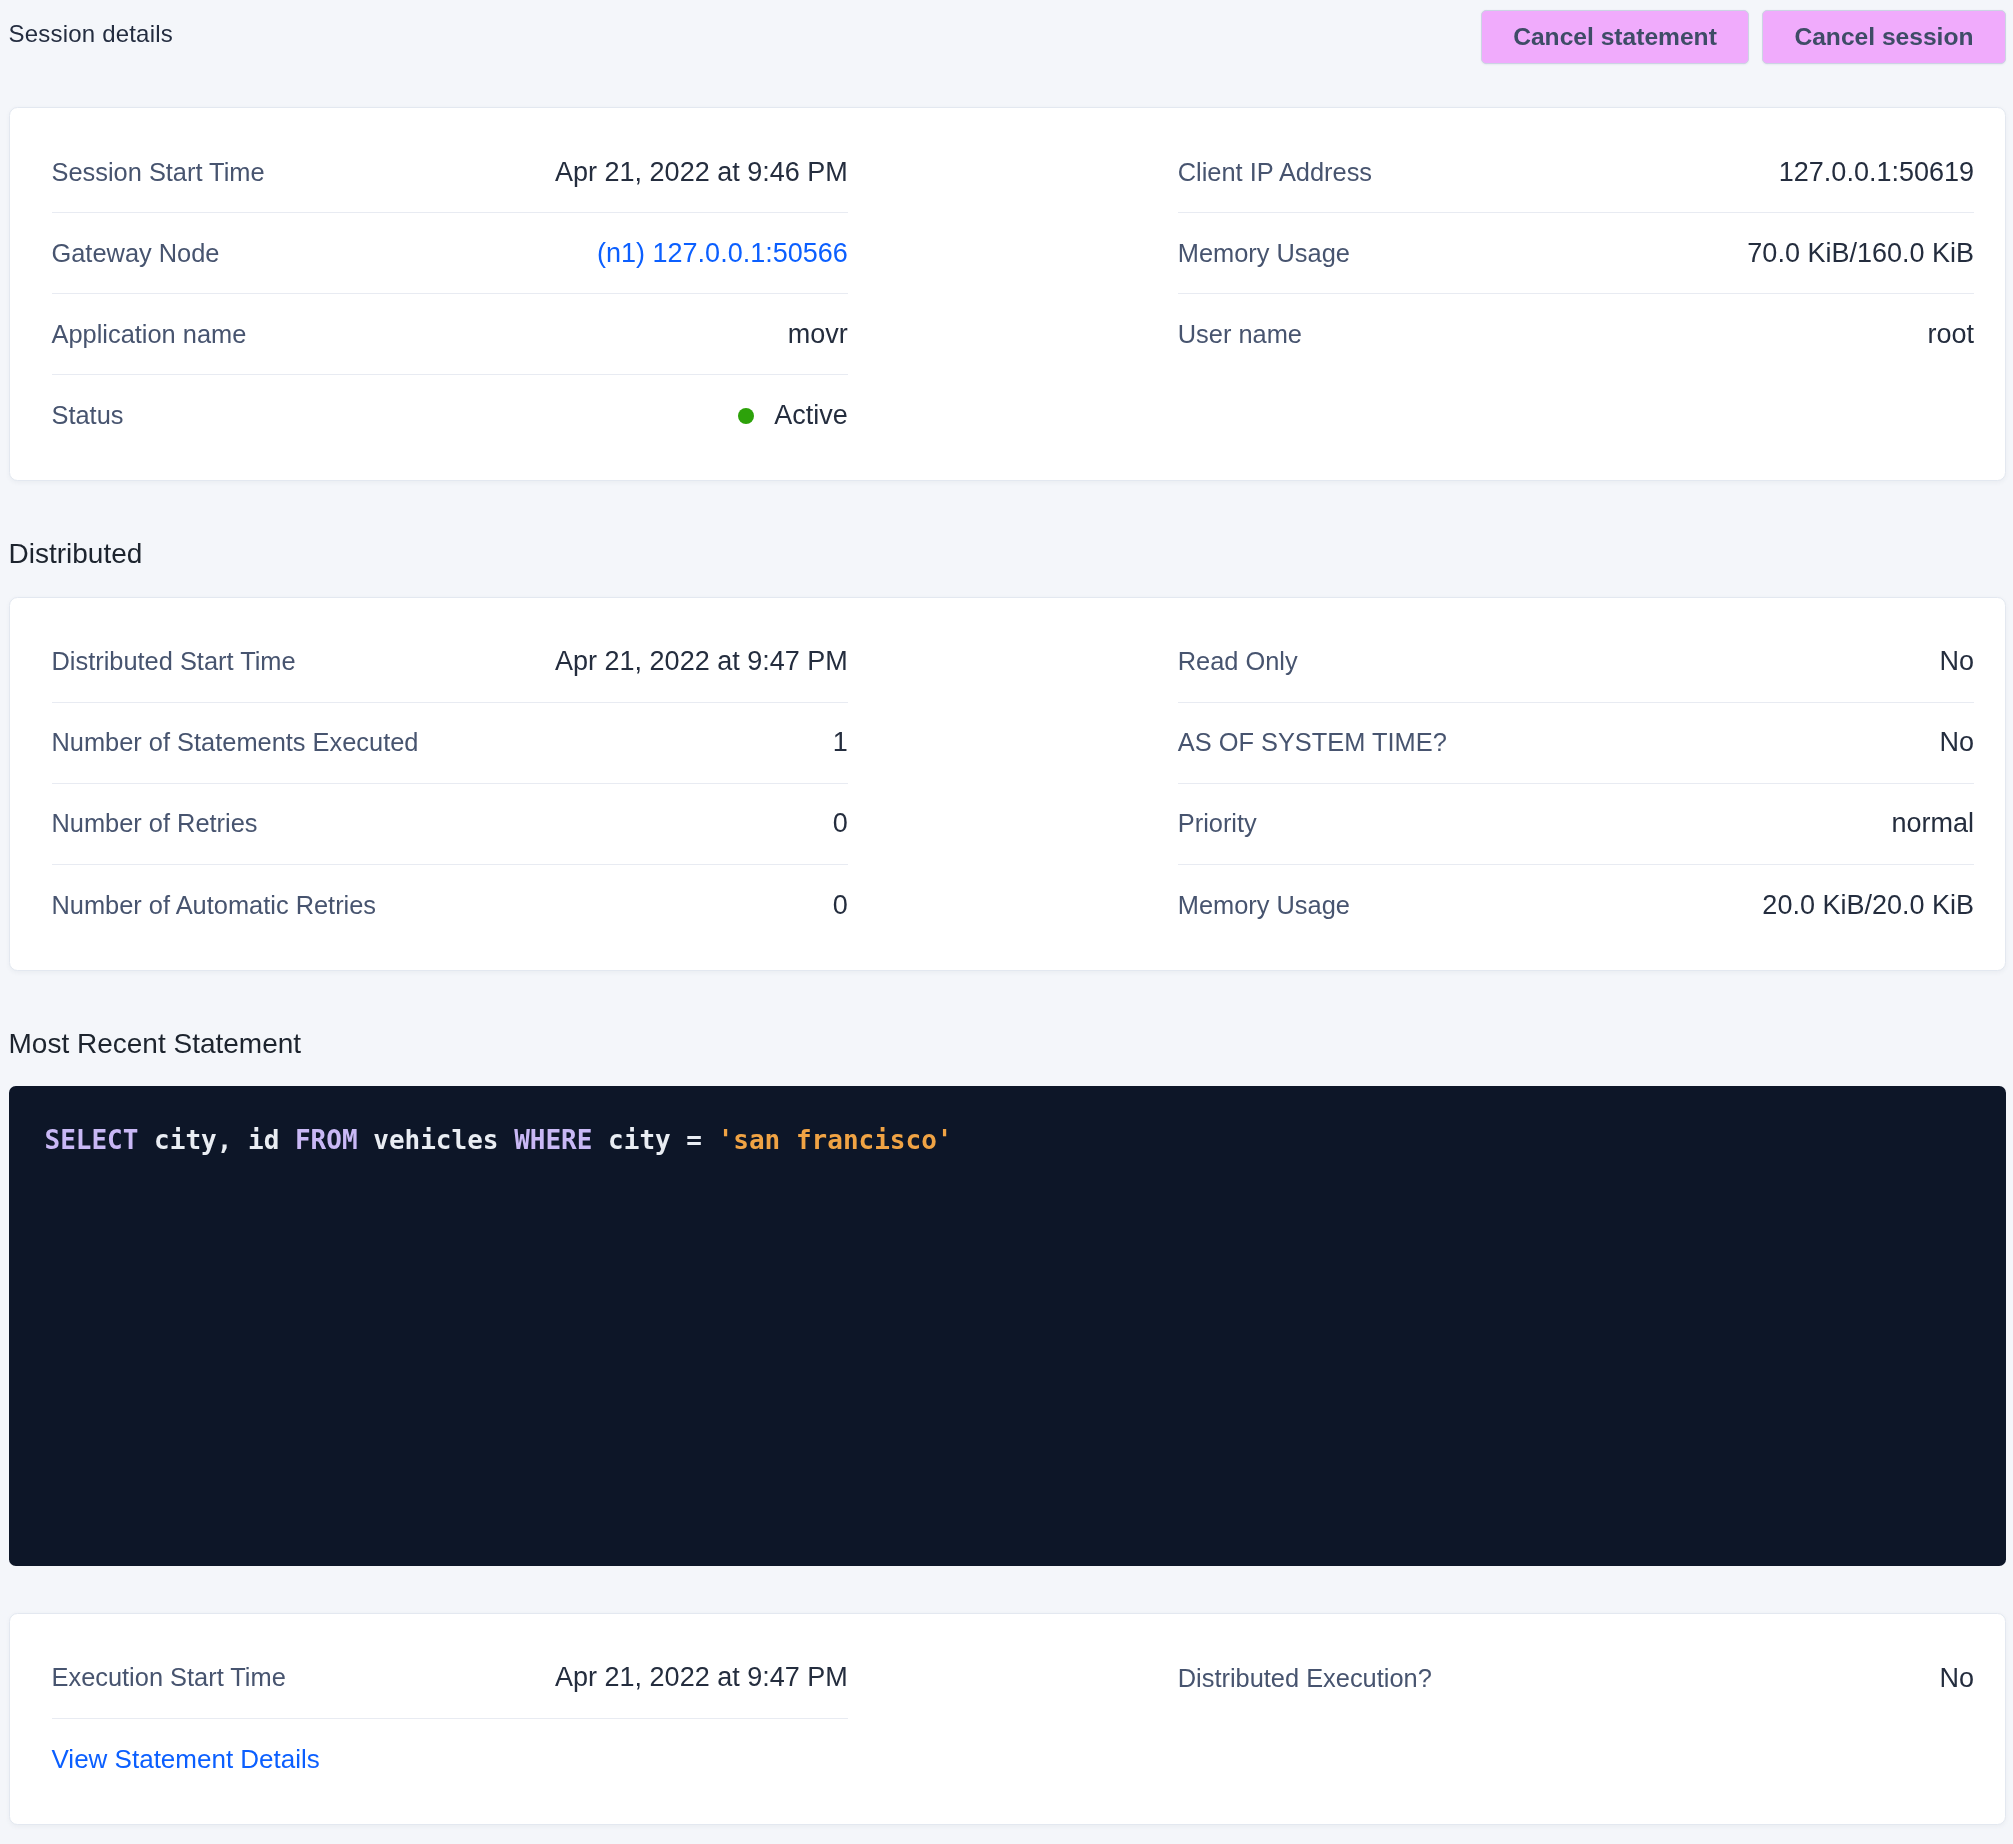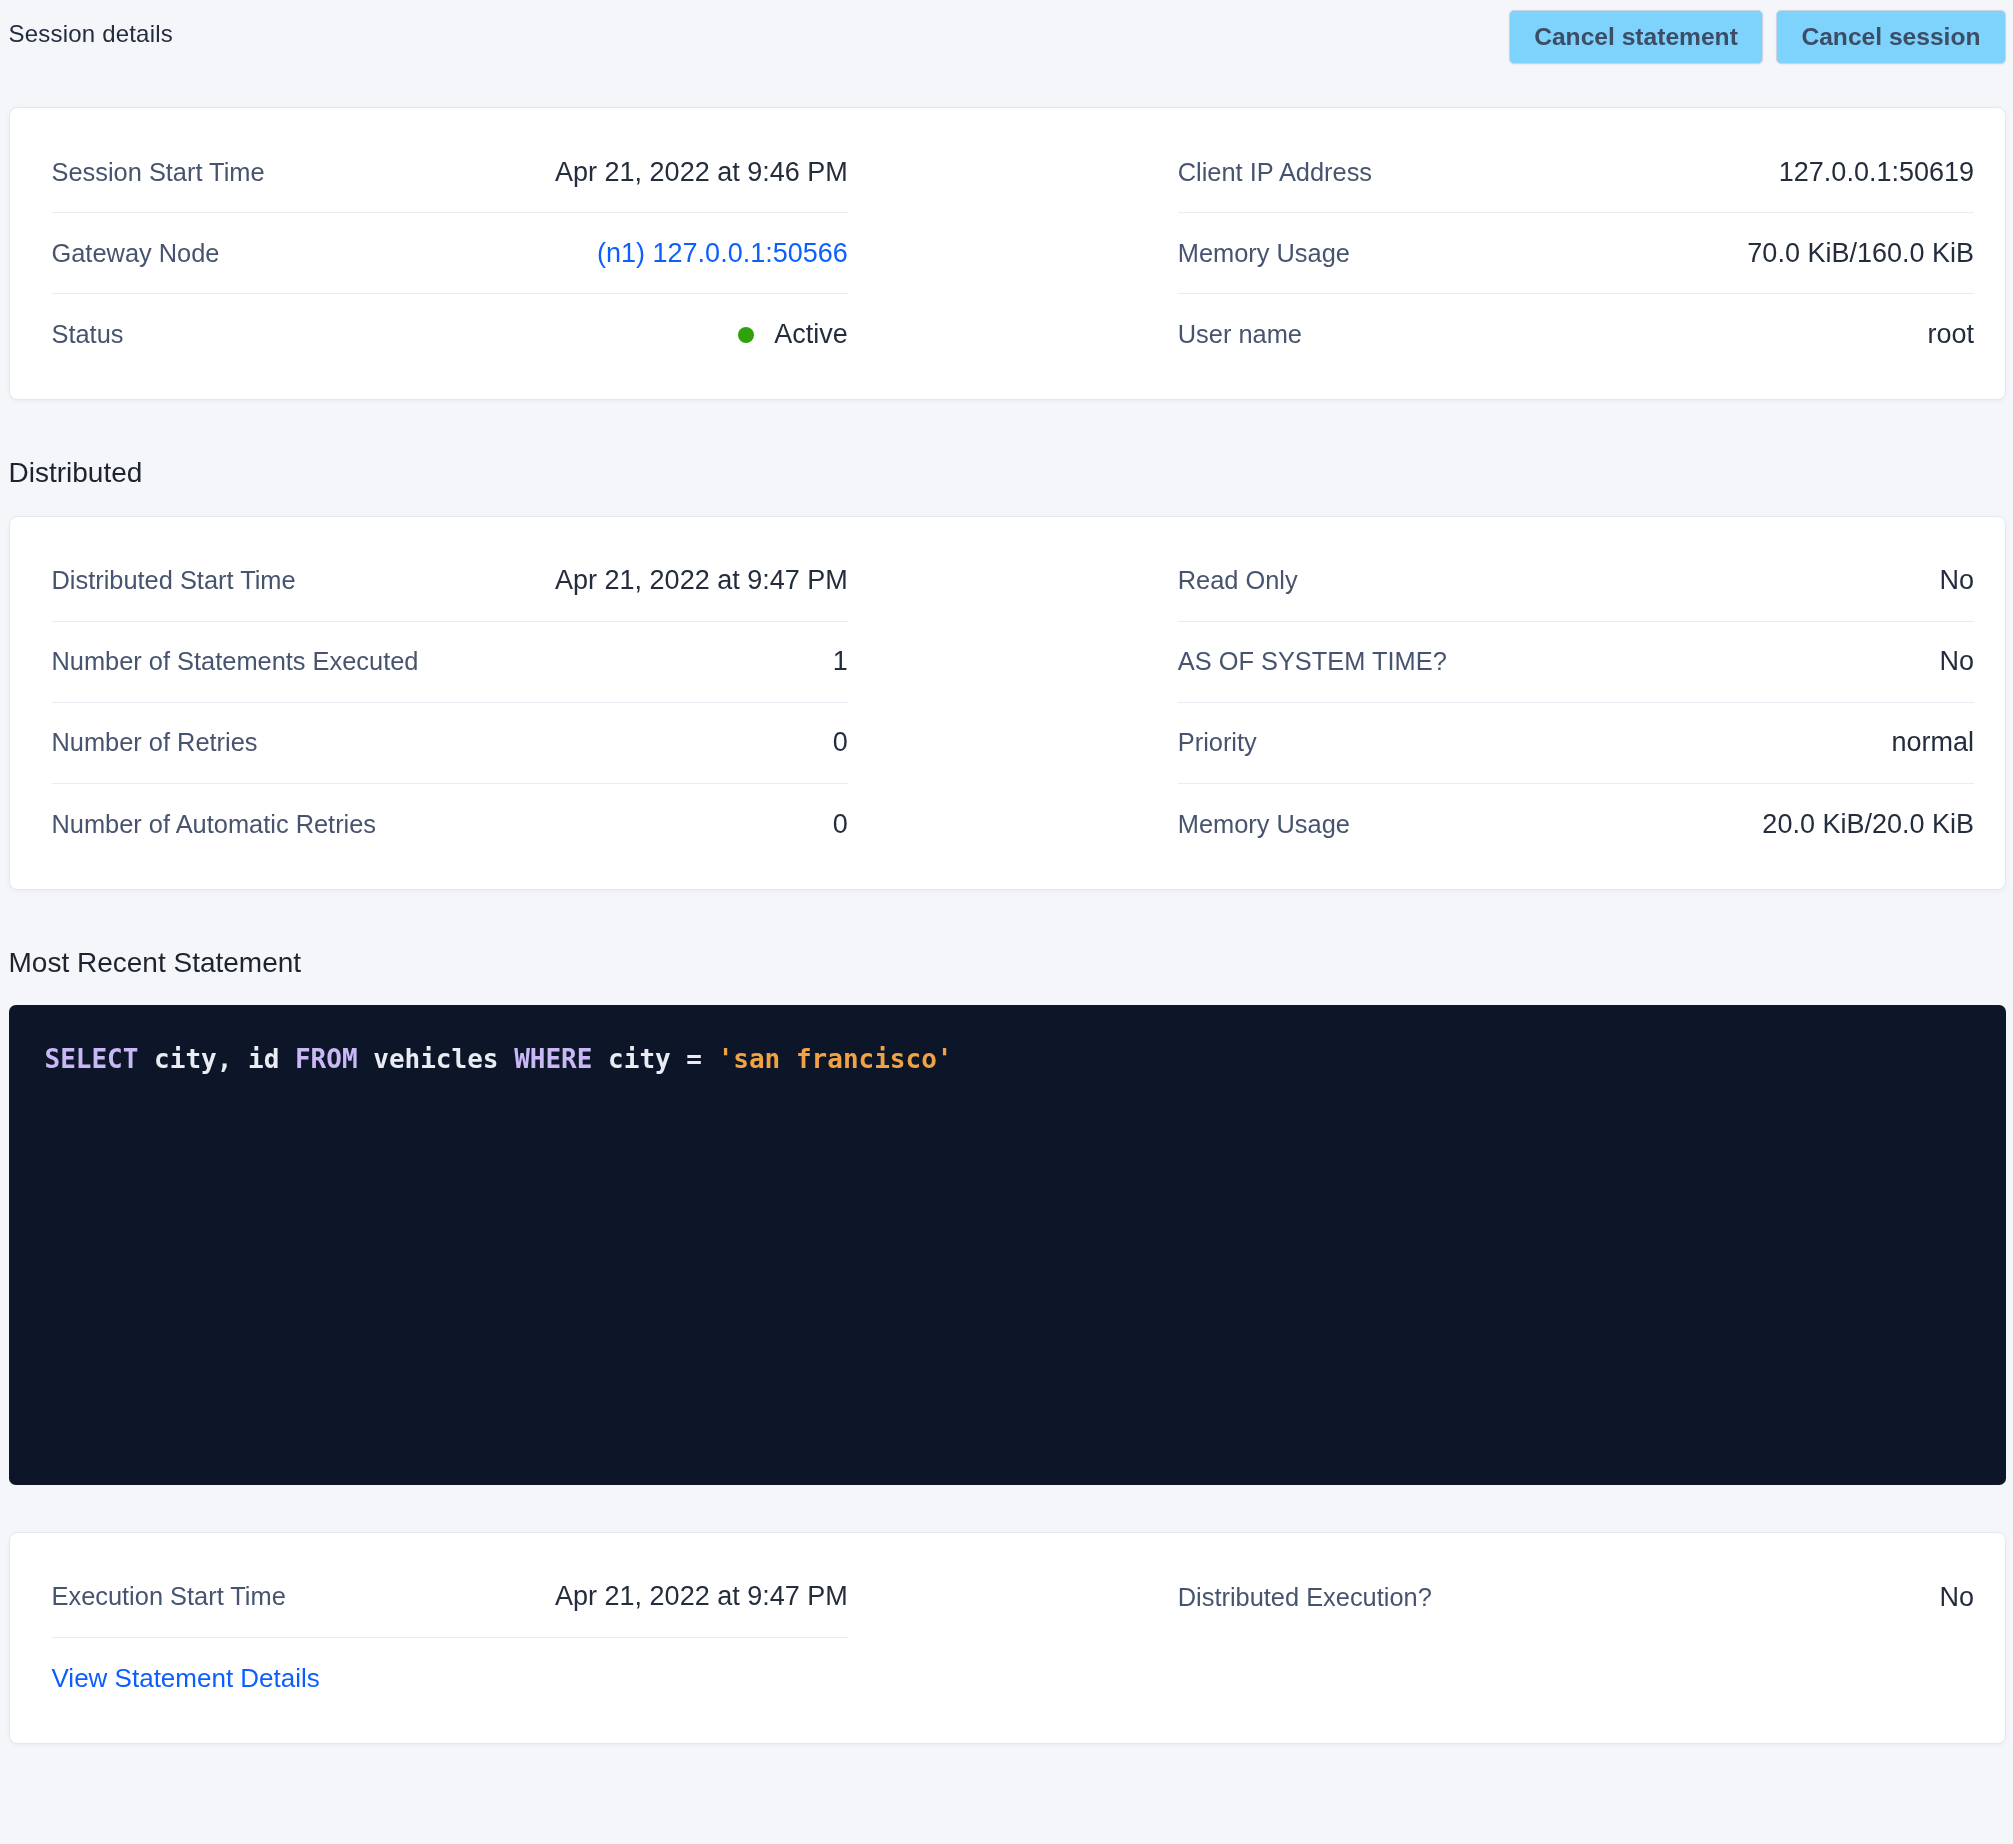--- a/index.html
+++ b/index.html
@@ -3,21 +3,21 @@
 <meta charset="utf-8">
 <style>
   * { margin:0; padding:0; box-sizing:border-box; }
   html,body { width:2014px; height:1844px; background:#f4f6fa; font-family:"Liberation Sans", sans-serif; overflow:hidden; }
 
   
   .header { display:flex; justify-content:space-between; align-items:flex-start; padding:10.2px 8.5px 0 8.5px; }
   .page-title { font-size:24px; line-height:47px; font-weight:500; color:#242d40; letter-spacing:0.2px; }
   .header-buttons { display:flex; gap:13.6px; }
   .btn {
-    height:54px; padding:0 24px; background:#7dd3fc; border:1.7px solid #ccd3e4; border-radius:5.1px;
+    height:54px; padding:0 31px; background:#f0abfc; border:1.7px solid #ccd3e4; border-radius:5.1px;
     font-family:"Liberation Sans", sans-serif; font-size:24.6px; font-weight:700; color:#3e4c66;
     box-shadow:0 0.8px 1.7px rgba(40,50,80,.06); cursor:pointer;
   }
 
   
   .card {
     margin:0 8.5px; background:#ffffff; border:0.8px solid #e3e8f0; border-radius:8.5px;
     box-shadow:0 1.7px 4.2px rgba(60,70,100,.05);
     display:grid; grid-template-columns:1fr 1fr; column-gap:330px;
     padding:24px 30.5px 24px 42px;
@@ -66,20 +66,24 @@
 
 <div class="card card-first">
   <div class="col">
     <div class="row">
       <span class="row-label">Session Start Time</span>
       <span class="row-value">Apr 21, 2022 at 9:46 PM</span>
     </div>
     <div class="row">
       <span class="row-label">Gateway Node</span>
       <span class="row-value link">(n1) 127.0.0.1:50566</span>
+    </div>
+    <div class="row">
+      <span class="row-label">Application name</span>
+      <span class="row-value">movr</span>
     </div>
     <div class="row last">
       <span class="row-label">Status</span>
       <span class="row-value status-wrap">
         <span class="dot"></span>
         <span>Active</span>
       </span>
     </div>
   </div>
   <div class="col">

